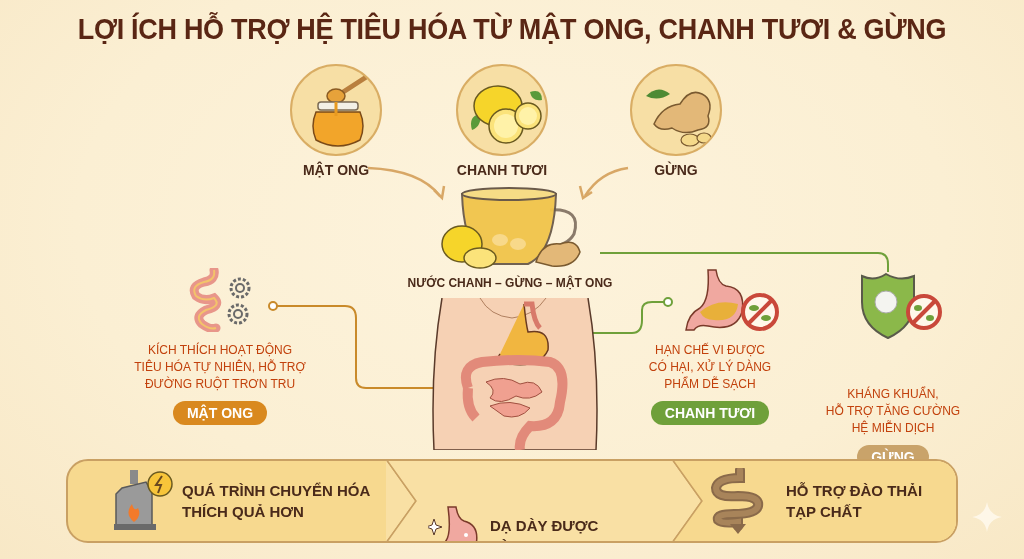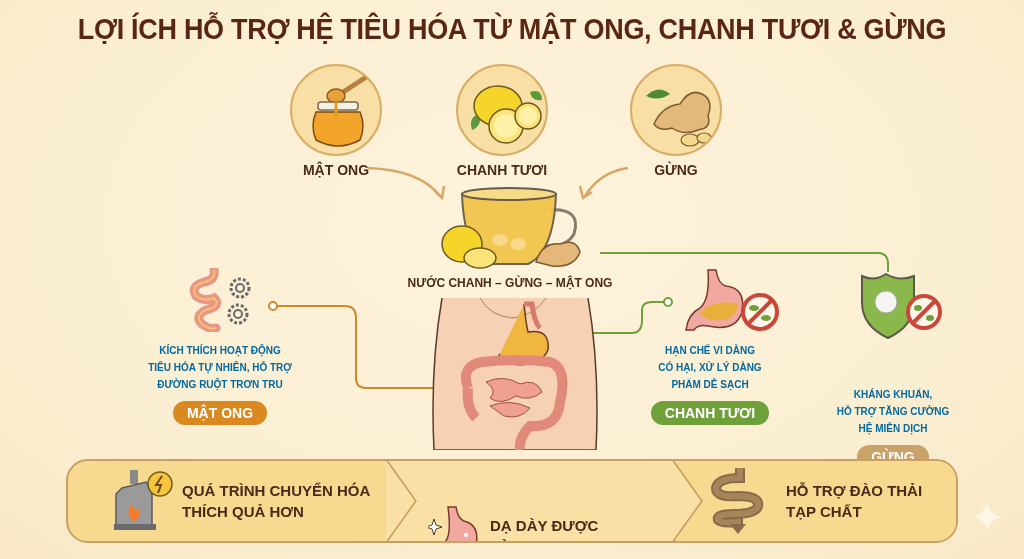--- a/index.html
+++ b/index.html
@@ -21,21 +21,21 @@
     background: #f7dfa5; border: 2px solid #d9ad64; position: relative; overflow: hidden;
   }
   .ing-label { margin-top: 6px; font-size: 14px; font-weight: bold; color: #4a2a1a; }
   svg { display: block; }
   .abs { position: absolute; }
   .drink-label {
     position: absolute; left: 380px; top: 276px; width: 260px; text-align: center;
     font-size: 12px; font-weight: bold; color: #4a2a1a;
   }
   .benefit { position: absolute; text-align: center; }
-  .benefit-text { font-size: 10px; font-weight: bold; color: #0369a1; line-height: 17px; }
+  .benefit-text { font-size: 12px; font-weight: normal; color: #c2410c; line-height: 17px; }
   .badge {
     display: inline-block; margin-top: 8px; padding: 4px 14px; border-radius: 14px;
     color: #fff; font-size: 14px; font-weight: bold;
   }
   .bottom-bar {
     position: absolute; left: 66px; top: 459px; width: 892px; height: 84px;
     background: #f7d98f; border: 2px solid #c9a063; border-radius: 22px; overflow: hidden;
   }
   .step { position: absolute; top: 0; height: 80px; display: flex; align-items: center; }
   .step-text { font-size: 15px; font-weight: bold; color: #4a2a1a; line-height: 21px; }
@@ -150,21 +150,21 @@
   <svg width="100" height="68" viewBox="0 0 100 68">
     <path d="M28 2 L36 2 Q38 16 46 18 Q66 20 62 44 Q56 64 28 58 Q18 56 14 62 L6 62 Q8 46 20 40 Q30 32 28 2Z" fill="#f0a8a0" stroke="#7a3a2a" stroke-width="1.5"></path>
     <path d="M20 44 Q36 30 58 36 Q56 54 34 52 Q24 52 20 44Z" fill="#e8b03a"></path>
     <circle cx="80" cy="44" r="17" fill="#fff7ea" stroke="#c9483a" stroke-width="4"></circle>
     <line x1="68" y1="56" x2="92" y2="32" stroke="#c9483a" stroke-width="4"></line>
     <ellipse cx="74" cy="40" rx="5" ry="3" fill="#6fa03a"></ellipse>
     <ellipse cx="86" cy="50" rx="5" ry="3" fill="#6fa03a"></ellipse>
   </svg>
 </div>
 <div class="benefit" style="left:630px; top:342px; width:160px;">
-  <div class="benefit-text">HẠN CHẾ VI DÀNG</div>
+  <div class="benefit-text">HẠN CHẾ VI ĐƯỢC</div>
   <div class="benefit-text">CÓ HẠI, XỬ LÝ DÀNG</div>
   <div class="benefit-text">PHẨM DỄ SẠCH</div>
   <div class="badge" style="background:#6fa03a;">CHANH TƯƠI</div>
 </div>
 
 <div class="abs" style="left:860px; top:272px;">
   <svg width="90" height="68" viewBox="0 0 90 68">
     <path d="M26 2 Q40 10 54 4 L54 30 Q54 54 28 66 Q2 54 2 30 L2 4 Q14 10 26 2Z" fill="#8bb84a" stroke="#5a5a4a" stroke-width="2"></path>
     <circle cx="26" cy="30" r="11" fill="#f4f4f0" stroke="#aaa" stroke-width="1"></circle>
     <circle cx="64" cy="40" r="16" fill="#fff7ea" stroke="#c9483a" stroke-width="4"></circle>

